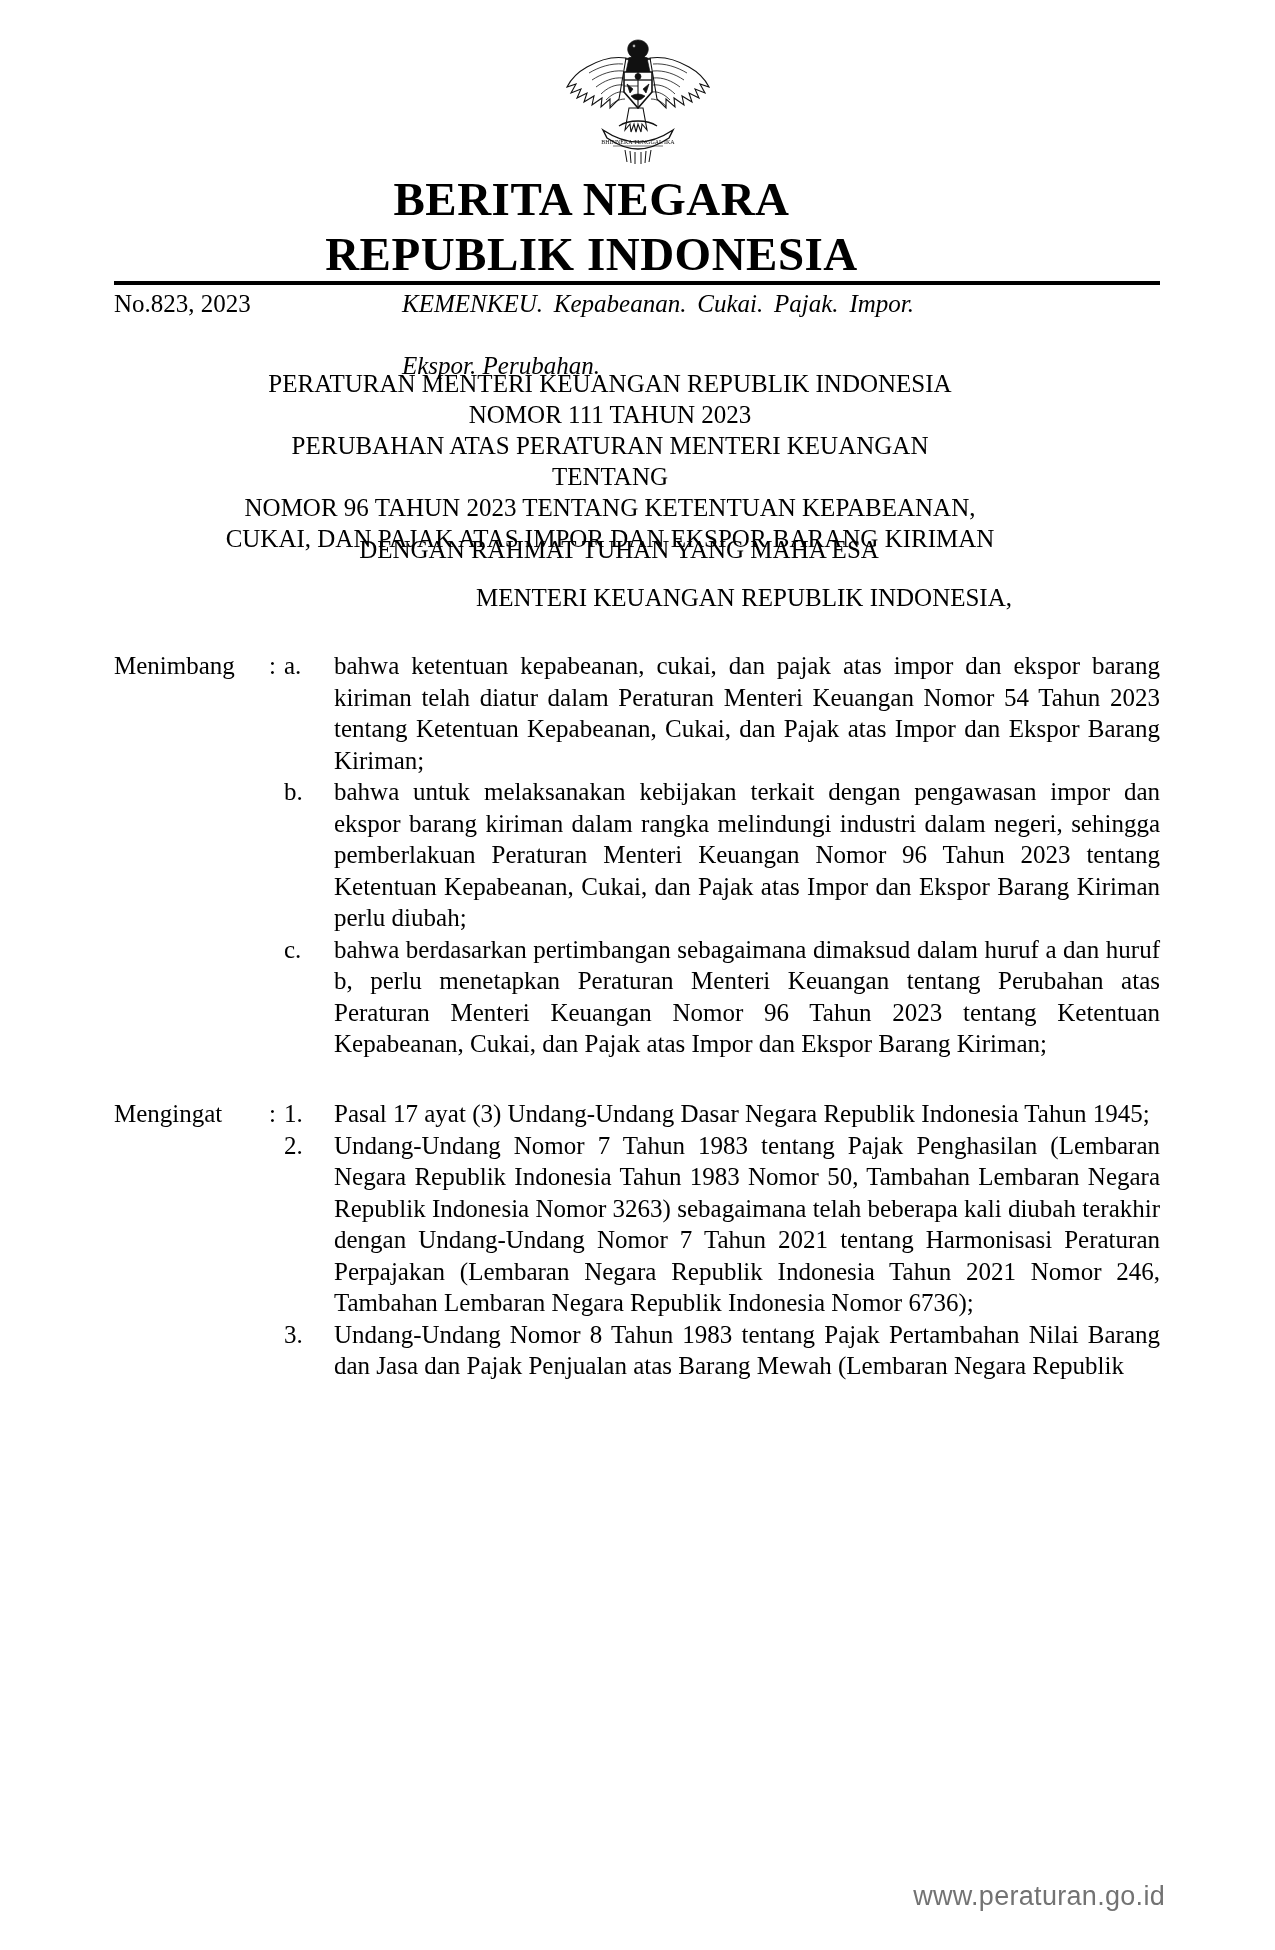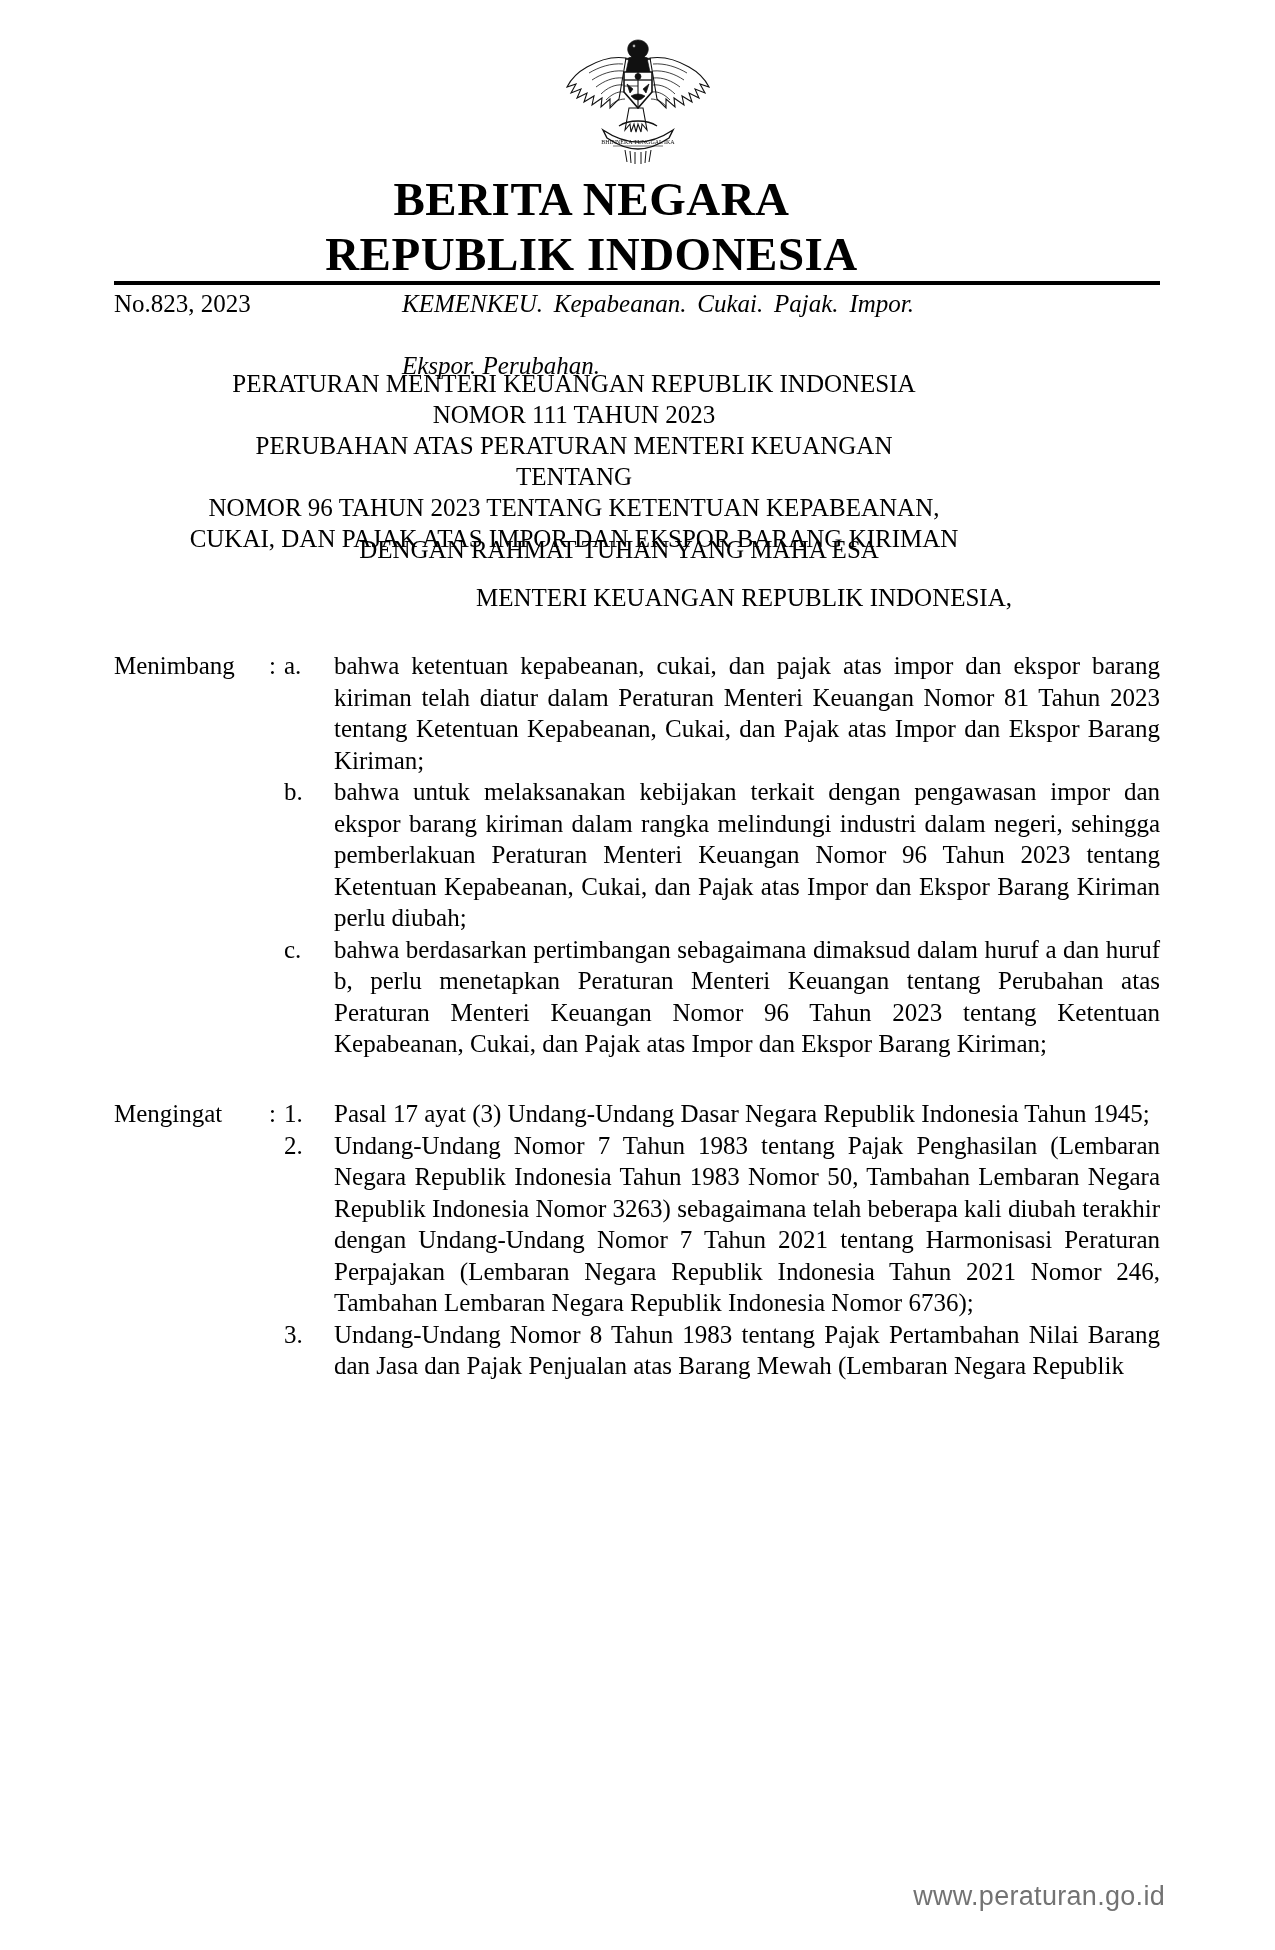--- a/index.html
+++ b/index.html
@@ -98,20 +98,21 @@
 
   
   .title-block {
     position: absolute;
     left: 0;
     top: 368px;
     width: 1148px;
     text-align: center;
     font-size: 25px;
     line-height: 31px;
+    padding-left: 36px;
   }
   .title-block div { white-space: nowrap; }
 
   .invocation {
     position: absolute;
     left: 0;
     top: 534px;
     width: 1238px;
     text-align: center;
     font-size: 25px;
@@ -259,21 +260,21 @@
   </div>
 
   <div class="invocation">DENGAN RAHMAT TUHAN YANG MAHA ESA</div>
   <div class="authority">MENTERI KEUANGAN REPUBLIK INDONESIA,</div>
 
   <div class="clause" id="clause-menimbang">
     <div class="clause-row">
       <span class="clause-label">Menimbang</span>
       <span class="clause-colon">:</span>
       <span class="clause-marker">a.</span>
-      <div class="clause-text">bahwa ketentuan kepabeanan, cukai, dan pajak atas impor dan ekspor barang kiriman telah diatur dalam Peraturan Menteri Keuangan Nomor 81 Tahun 2023 tentang Ketentuan Kepabeanan, Cukai, dan Pajak atas Impor dan Ekspor Barang Kiriman;</div>
+      <div class="clause-text">bahwa ketentuan kepabeanan, cukai, dan pajak atas impor dan ekspor barang kiriman telah diatur dalam Peraturan Menteri Keuangan Nomor 54 Tahun 2023 tentang Ketentuan Kepabeanan, Cukai, dan Pajak atas Impor dan Ekspor Barang Kiriman;</div>
     </div>
     <div class="clause-row">
       <span class="clause-marker">b.</span>
       <div class="clause-text">bahwa untuk melaksanakan kebijakan terkait dengan pengawasan impor dan ekspor barang kiriman dalam rangka melindungi industri dalam negeri, sehingga pemberlakuan Peraturan Menteri Keuangan Nomor 96 Tahun 2023 tentang Ketentuan Kepabeanan, Cukai, dan Pajak atas Impor dan Ekspor Barang Kiriman perlu diubah;</div>
     </div>
     <div class="clause-row">
       <span class="clause-marker">c.</span>
       <div class="clause-text">bahwa berdasarkan pertimbangan sebagaimana dimaksud dalam huruf a dan huruf b, perlu menetapkan Peraturan Menteri Keuangan tentang Perubahan atas Peraturan Menteri Keuangan Nomor 96 Tahun 2023 tentang Ketentuan Kepabeanan, Cukai, dan Pajak atas Impor dan Ekspor Barang Kiriman;</div>
     </div>
   </div>

